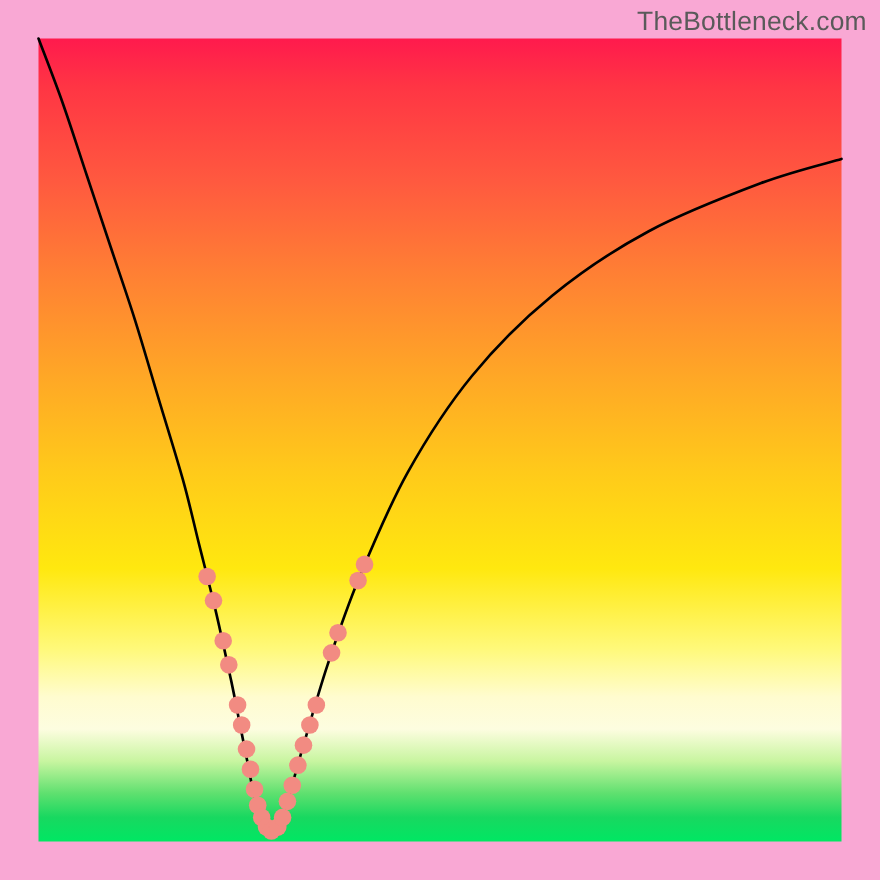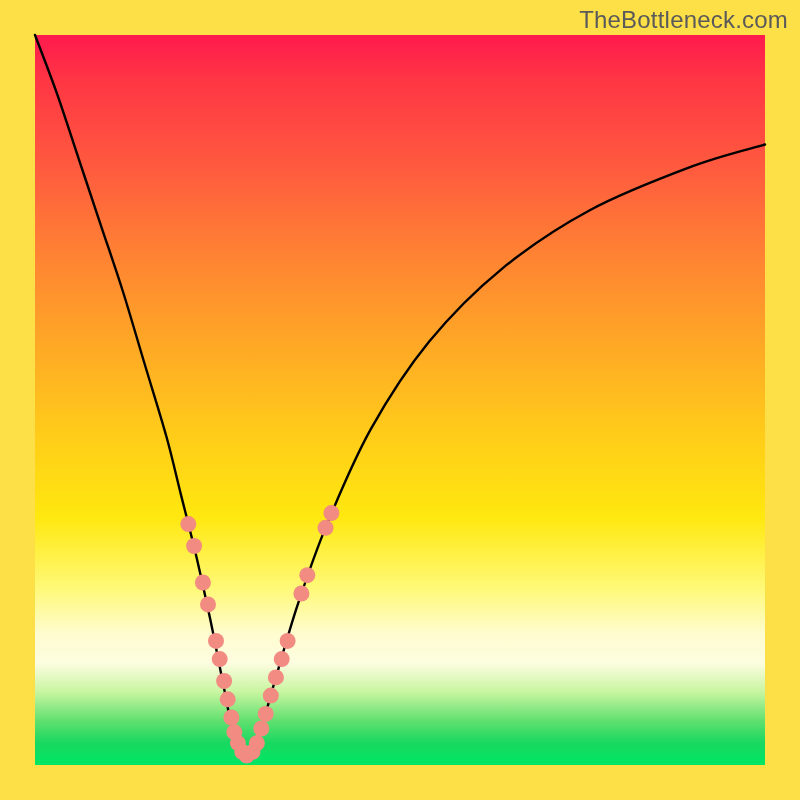--- a/index.html
+++ b/index.html
@@ -10,21 +10,21 @@
     overflow: hidden;
     background: #000;
     font-family: Arial, Helvetica, sans-serif;
   }
   .frame {
     position: absolute;
     left: 0;
     top: 0;
     width: 800px;
     height: 800px;
-    background: #fde047;
+    background: #f9a8d4;
   }
   .plot-area {
     position: absolute;
     left: 35px;
     top: 35px;
     width: 730px;
     height: 730px;
     
     background: linear-gradient(
       to bottom,

